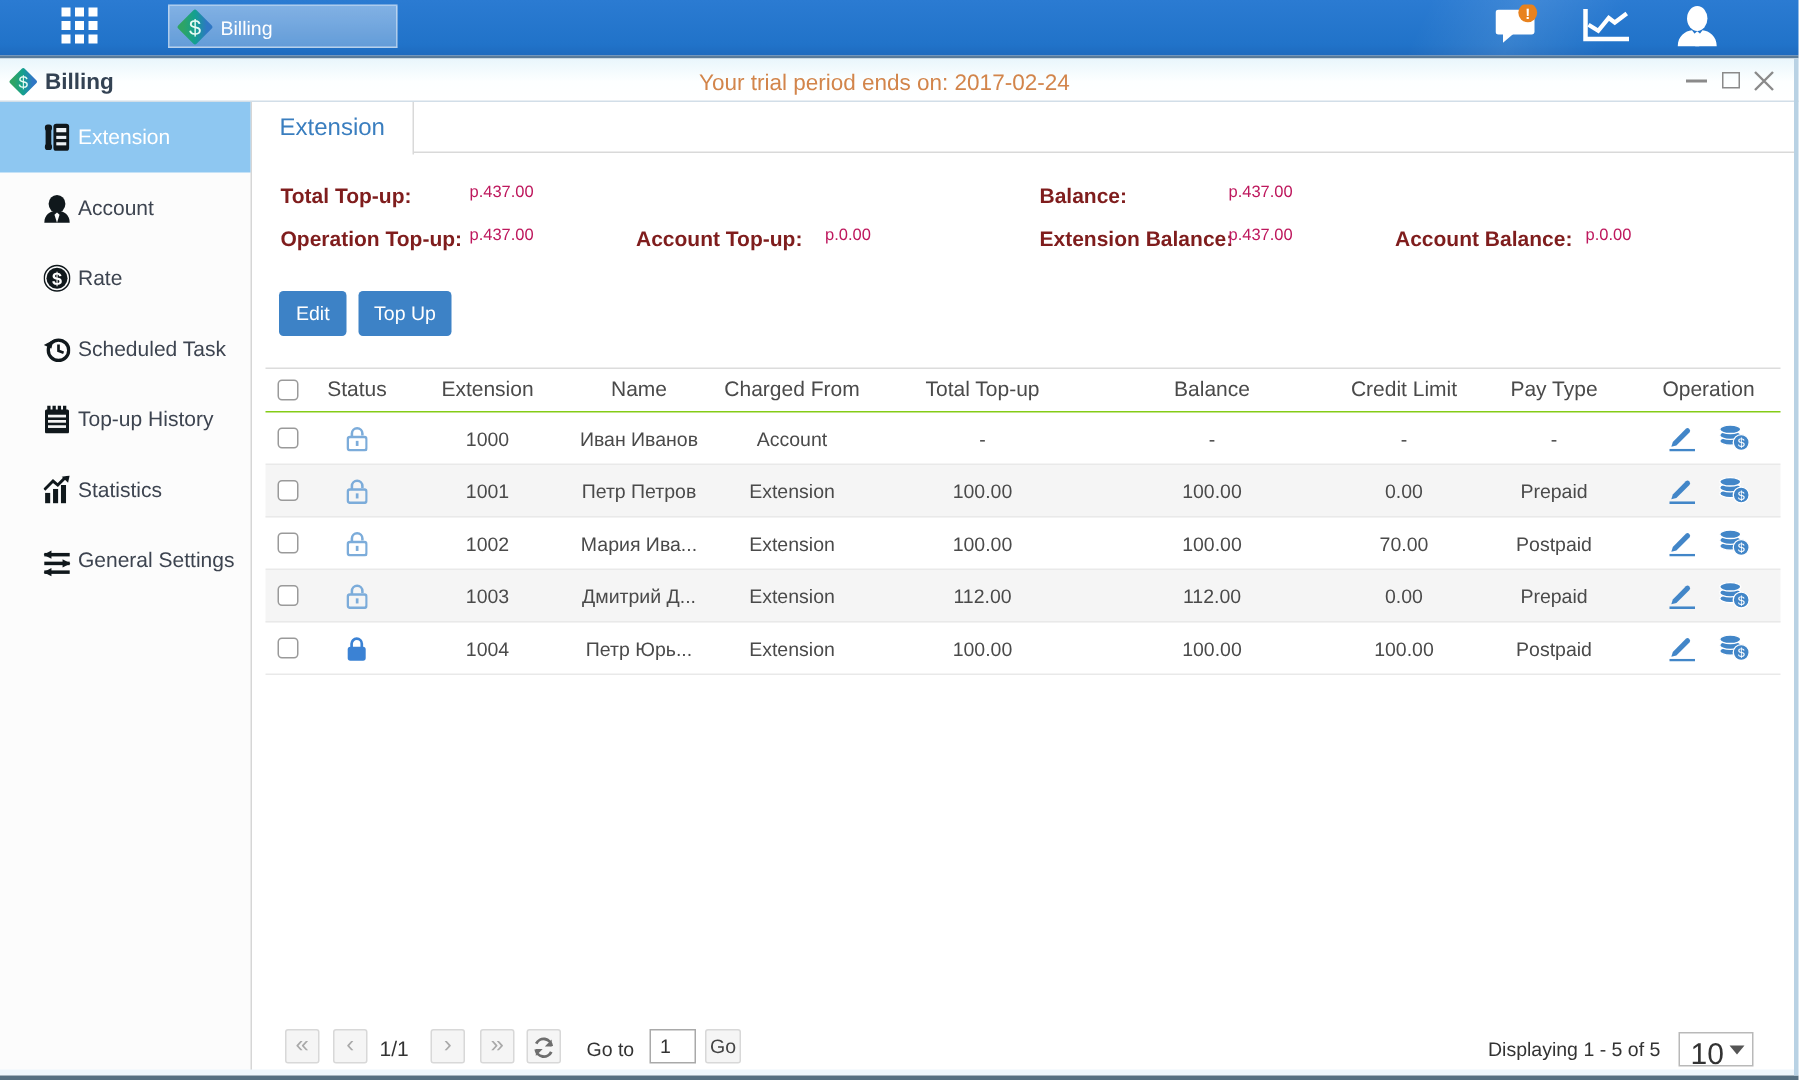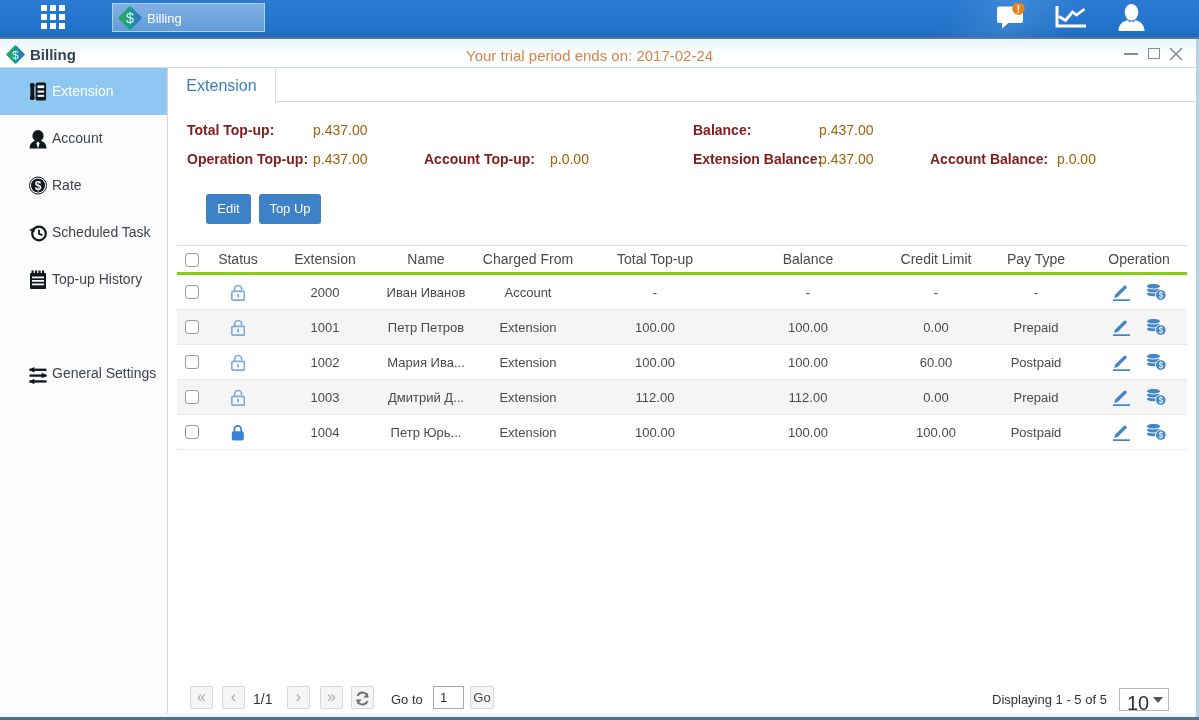--- a/index.html
+++ b/index.html
@@ -30,27 +30,27 @@
 .sitem { position:absolute; left:0; width:167px; height:47px; color:#3d4450; font-size:14px; }
 .sitem.sel { background:#8ec7f1; color:#fff; }
 .sitem .ic { position:absolute; left:29px; top:14px; width:18px; height:19px; }
 .sitem .lb { position:absolute; left:52px; top:15px; }
 
 #tabbar { position:absolute; left:168px; top:68px; width:1028px; height:35px; }
 #tab1 { position:absolute; left:0px; top:0; width:108px; height:35px; background:#fff;
   border-right:1px solid #d9d9d9; color:#3a7ebf; font-size:16px; text-align:center; line-height:35px; }
 #tabrest { position:absolute; left:108px; top:0; width:920px; height:34px; border-bottom:1px solid #d9d9d9; background:#fff; }
 .slabel { position:absolute; font-size:14px; font-weight:bold; color:#7f1d1d; }
-.svalue { position:absolute; font-size:14px; color:#a16207; }
+.svalue { position:absolute; font-size:11px; color:#be185d; }
 .btn { position:absolute; top:194px; height:30px; background:#3d82c6; color:#fff;
-  font-size:13px; text-align:center; line-height:30px; border-radius:3px;margin-left:20px; }
+  font-size:13px; text-align:center; line-height:30px; border-radius:3px; }
 
 #tbl { position:absolute; left:177px; top:245px; width:1010px; }
 .hrow { position:absolute; left:0; top:0; width:1010px;
-  border-top:1px solid #dcdcdc; border-bottom:3px solid #84cc16; height:30px; }
+  border-top:1px solid #dcdcdc; border-bottom:1px solid #84cc16; height:30px; }
 .trow { position:absolute; left:0; width:1010px; height:35px; border-bottom:1px solid #e9e9e9; }
 .trow.z { background:#f5f5f5; }
 .hc { position:absolute; font-size:14px; color:#4a4a4a; top:5px; text-align:center; }
 .tc { position:absolute; font-size:13px; color:#4a4a4a; top:10px; text-align:center; }
 .cbx { position:absolute; width:14px; height:14px; border:1px solid #9a9a9a; border-radius:3px; background:#fff; }
 
 .pbtn { position:absolute; top:686px; width:23px; height:23px; background:#f5f5f5;
   border:1px solid #d8d8d8; border-radius:2px; text-align:center; }
 .parr { font-size:16px; color:#a9a9a9; line-height:20px; }
 #goto-input { position:absolute; left:433px; top:686px; width:31px; height:23px;
@@ -169,20 +169,30 @@
 <rect x="2" y="0.5" width="2.2" height="4" fill="#10181c"></rect>
 <rect x="5.5" y="0.5" width="2.2" height="4" fill="#10181c"></rect>
 <rect x="9" y="0.5" width="2.2" height="4" fill="#10181c"></rect>
 <rect x="12.5" y="0.5" width="2.2" height="4" fill="#10181c"></rect>
 <rect x="0.5" y="3" width="16" height="16" rx="1" fill="#10181c"></rect>
 <rect x="2.5" y="6.5" width="12" height="1.8" fill="#f5f5f5"></rect>
 <rect x="2.5" y="10" width="12" height="1.8" fill="#f5f5f5"></rect>
 <rect x="2.5" y="13.5" width="12" height="1.8" fill="#f5f5f5"></rect>
 </svg>
 <div class="lb">Top-up History</div>
+    </div>
+<div class="sitem" style="top:235px">
+<svg class="ic" viewBox="0 0 17 18" width="17" height="18" style="top:14px">
+<rect x="1" y="11" width="3.2" height="6.5" fill="#10181c"></rect>
+<rect x="6" y="8.5" width="3.2" height="9" fill="#10181c"></rect>
+<rect x="11" y="6" width="3.2" height="11.5" fill="#10181c"></rect>
+<path d="M0.5 9 L6 3.5 L9 6 L13.5 1.5" stroke="#10181c" stroke-width="1.8" fill="none"></path>
+<path d="M16.5 0 L11.5 0.8 L15.5 4.5 Z" fill="#10181c"></path>
+</svg>
+<div class="lb">Statistics</div>
     </div>
 <div class="sitem" style="top:282px">
 <svg class="ic" viewBox="0 0 17 16" width="17" height="16" style="top:16px">
 <rect x="0.5" y="1.5" width="16" height="2.2" fill="#10181c"></rect>
 <path d="M0 2.6 L5 0 L5 5.2 Z" fill="#10181c"></path>
 <rect x="0.5" y="7" width="16" height="2.2" fill="#10181c"></rect>
 <path d="M17 8.1 L12 5.5 L12 10.7 Z" fill="#10181c"></path>
 <rect x="0.5" y="12.5" width="16" height="2.2" fill="#10181c"></rect>
 <path d="M0 13.6 L5 11 L5 16.2 Z" fill="#10181c"></path>
 </svg>
@@ -220,21 +230,21 @@
 <div class="hc" style="left:799px;width:120px">Pay Type</div>
 <div class="hc" style="left:902px;width:120px">Operation</div>
 </div>
 <div class="trow" style="top:30px">
 <div class="cbx" style="left:8px;top:10px"></div>
 <svg style="position:absolute;left:54px;top:9px" width="14" height="17" viewBox="0 0 14 17">
 <path d="M3.6 7.2 V5 a3.5 3.5 0 0 1 7 0 V6.3" fill="none" stroke="#7cacda" stroke-width="1.7"></path>
 <rect x="0.8" y="7.3" width="12.6" height="8.9" rx="1.5" fill="none" stroke="#7cacda" stroke-width="1.7"></rect>
 <rect x="6.2" y="9.9" width="1.8" height="3.4" fill="#7cacda"></rect>
       </svg>
-<div class="tc" style="left:108px;width:80px">2000</div>
+<div class="tc" style="left:108px;width:80px">1000</div>
 <div class="tc" style="left:189px;width:120px">Иван Иванов</div>
 <div class="tc" style="left:291px;width:120px">Account</div>
 <div class="tc" style="left:418px;width:120px">-</div>
 <div class="tc" style="left:571px;width:120px">-</div>
 <div class="tc" style="left:699px;width:120px">-</div>
 <div class="tc" style="left:799px;width:120px">-</div>
 <svg style="position:absolute;left:935px;top:9px" width="19" height="17" viewBox="0 0 19 17">
 <path d="M3.2 10.6 L11.9 1.9 a1.7 1.7 0 0 1 2.4 2.4 L5.6 13 L2.2 13.9 z" fill="#4286c8"></path>
 <rect x="1" y="15.3" width="17" height="1.7" fill="#4286c8"></rect>
       </svg>
@@ -277,21 +287,21 @@
 <svg style="position:absolute;left:54px;top:9px" width="14" height="17" viewBox="0 0 14 17">
 <path d="M3.6 7.2 V5 a3.5 3.5 0 0 1 7 0 V6.3" fill="none" stroke="#7cacda" stroke-width="1.7"></path>
 <rect x="0.8" y="7.3" width="12.6" height="8.9" rx="1.5" fill="none" stroke="#7cacda" stroke-width="1.7"></rect>
 <rect x="6.2" y="9.9" width="1.8" height="3.4" fill="#7cacda"></rect>
       </svg>
 <div class="tc" style="left:108px;width:80px">1002</div>
 <div class="tc" style="left:189px;width:120px">Мария Ива...</div>
 <div class="tc" style="left:291px;width:120px">Extension</div>
 <div class="tc" style="left:418px;width:120px">100.00</div>
 <div class="tc" style="left:571px;width:120px">100.00</div>
-<div class="tc" style="left:699px;width:120px">60.00</div>
+<div class="tc" style="left:699px;width:120px">70.00</div>
 <div class="tc" style="left:799px;width:120px">Postpaid</div>
 <svg style="position:absolute;left:935px;top:9px" width="19" height="17" viewBox="0 0 19 17">
 <path d="M3.2 10.6 L11.9 1.9 a1.7 1.7 0 0 1 2.4 2.4 L5.6 13 L2.2 13.9 z" fill="#4286c8"></path>
 <rect x="1" y="15.3" width="17" height="1.7" fill="#4286c8"></rect>
       </svg>
 <svg style="position:absolute;left:969px;top:8px" width="21" height="18" viewBox="0 0 21 18">
 <ellipse cx="7.5" cy="11" rx="7" ry="2.8" fill="#4286c8" stroke="#fff" stroke-width="0.9"></ellipse>
 <ellipse cx="7.5" cy="7.1" rx="7" ry="2.8" fill="#4286c8" stroke="#fff" stroke-width="0.9"></ellipse>
 <ellipse cx="7.5" cy="3.2" rx="7" ry="2.8" fill="#4286c8" stroke="#fff" stroke-width="0.9"></ellipse>
 <circle cx="14.8" cy="12" r="5.3" fill="#4286c8" stroke="#fff" stroke-width="0.9"></circle>

